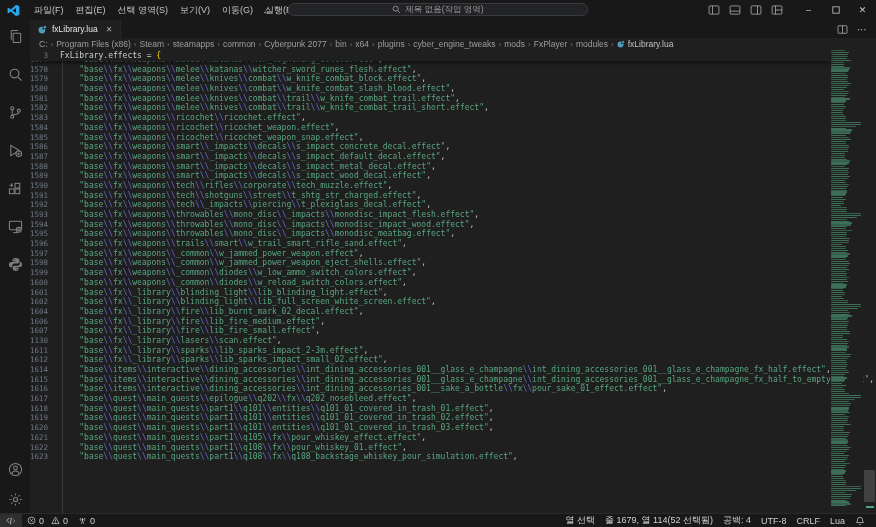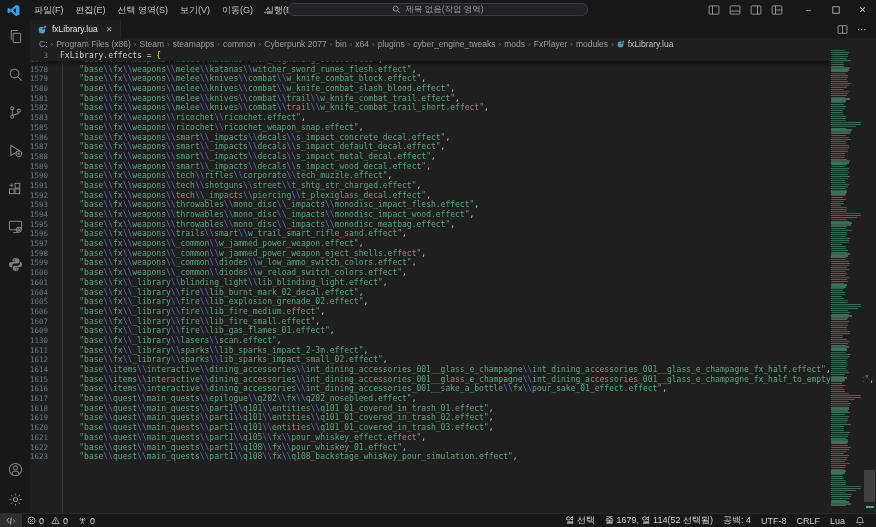--- a/index.html
+++ b/index.html
@@ -245,42 +245,42 @@
 <div class="editor">
   <div class="indent-guide"></div>
   <div class="rows">
       <div class="row"><span class="num">1577</span><span class="code"><span>    "base</span><span class="esc">\\</span><span>fx</span><span class="esc">\\</span><span>weapons</span><span class="esc">\\</span><span>melee</span><span class="esc">\\</span><span>katanas</span><span class="esc">\\</span><span>ktn_lightning_bolt.effect"</span><span class="pun">,</span></span></div>
       <div class="row"><span class="num">1578</span><span class="code"><span>    "base</span><span class="esc">\\</span><span>fx</span><span class="esc">\\</span><span>weapons</span><span class="esc">\\</span><span>melee</span><span class="esc">\\</span><span>katanas</span><span class="esc">\\</span><span>witcher_sword_runes_flesh.effect"</span><span class="pun">,</span></span></div>
       <div class="row"><span class="num">1579</span><span class="code"><span>    "base</span><span class="esc">\\</span><span>fx</span><span class="esc">\\</span><span>weapons</span><span class="esc">\\</span><span>melee</span><span class="esc">\\</span><span>knives</span><span class="esc">\\</span><span>combat</span><span class="esc">\\</span><span>w_knife_combat_block.effect"</span><span class="pun">,</span></span></div>
       <div class="row"><span class="num">1580</span><span class="code"><span>    "base</span><span class="esc">\\</span><span>fx</span><span class="esc">\\</span><span>weapons</span><span class="esc">\\</span><span>melee</span><span class="esc">\\</span><span>knives</span><span class="esc">\\</span><span>combat</span><span class="esc">\\</span><span>w_knife_combat_slash_blood.effect"</span><span class="pun">,</span></span></div>
       <div class="row"><span class="num">1581</span><span class="code"><span>    "base</span><span class="esc">\\</span><span>fx</span><span class="esc">\\</span><span>weapons</span><span class="esc">\\</span><span>melee</span><span class="esc">\\</span><span>knives</span><span class="esc">\\</span><span>combat</span><span class="esc">\\</span><span>trail</span><span class="esc">\\</span><span>w_knife_combat_trail.effect"</span><span class="pun">,</span></span></div>
       <div class="row"><span class="num">1582</span><span class="code"><span>    "base</span><span class="esc">\\</span><span>fx</span><span class="esc">\\</span><span>weapons</span><span class="esc">\\</span><span>melee</span><span class="esc">\\</span><span>knives</span><span class="esc">\\</span><span>combat</span><span class="esc">\\</span><span>trail</span><span class="esc">\\</span><span>w_knife_combat_trail_short.effect"</span><span class="pun">,</span></span></div>
       <div class="row"><span class="num">1583</span><span class="code"><span>    "base</span><span class="esc">\\</span><span>fx</span><span class="esc">\\</span><span>weapons</span><span class="esc">\\</span><span>ricochet</span><span class="esc">\\</span><span>ricochet.effect"</span><span class="pun">,</span></span></div>
+      <div class="row"><span class="num">1584</span><span class="code"><span>    "base</span><span class="esc">\\</span><span>fx</span><span class="esc">\\</span><span>weapons</span><span class="esc">\\</span><span>ricochet</span><span class="esc">\\</span><span>ricochet_weapon.effect"</span><span class="pun">,</span></span></div>
       <div class="row"><span class="num">1585</span><span class="code"><span>    "base</span><span class="esc">\\</span><span>fx</span><span class="esc">\\</span><span>weapons</span><span class="esc">\\</span><span>ricochet</span><span class="esc">\\</span><span>ricochet_weapon_snap.effect"</span><span class="pun">,</span></span></div>
       <div class="row"><span class="num">1586</span><span class="code"><span>    "base</span><span class="esc">\\</span><span>fx</span><span class="esc">\\</span><span>weapons</span><span class="esc">\\</span><span>smart</span><span class="esc">\\</span><span>_impacts</span><span class="esc">\\</span><span>decals</span><span class="esc">\\</span><span>s_impact_concrete_decal.effect"</span><span class="pun">,</span></span></div>
       <div class="row"><span class="num">1587</span><span class="code"><span>    "base</span><span class="esc">\\</span><span>fx</span><span class="esc">\\</span><span>weapons</span><span class="esc">\\</span><span>smart</span><span class="esc">\\</span><span>_impacts</span><span class="esc">\\</span><span>decals</span><span class="esc">\\</span><span>s_impact_default_decal.effect"</span><span class="pun">,</span></span></div>
       <div class="row"><span class="num">1588</span><span class="code"><span>    "base</span><span class="esc">\\</span><span>fx</span><span class="esc">\\</span><span>weapons</span><span class="esc">\\</span><span>smart</span><span class="esc">\\</span><span>_impacts</span><span class="esc">\\</span><span>decals</span><span class="esc">\\</span><span>s_impact_metal_decal.effect"</span><span class="pun">,</span></span></div>
       <div class="row"><span class="num">1589</span><span class="code"><span>    "base</span><span class="esc">\\</span><span>fx</span><span class="esc">\\</span><span>weapons</span><span class="esc">\\</span><span>smart</span><span class="esc">\\</span><span>_impacts</span><span class="esc">\\</span><span>decals</span><span class="esc">\\</span><span>s_impact_wood_decal.effect"</span><span class="pun">,</span></span></div>
       <div class="row"><span class="num">1590</span><span class="code"><span>    "base</span><span class="esc">\\</span><span>fx</span><span class="esc">\\</span><span>weapons</span><span class="esc">\\</span><span>tech</span><span class="esc">\\</span><span>rifles</span><span class="esc">\\</span><span>corporate</span><span class="esc">\\</span><span>tech_muzzle.effect"</span><span class="pun">,</span></span></div>
       <div class="row"><span class="num">1591</span><span class="code"><span>    "base</span><span class="esc">\\</span><span>fx</span><span class="esc">\\</span><span>weapons</span><span class="esc">\\</span><span>tech</span><span class="esc">\\</span><span>shotguns</span><span class="esc">\\</span><span>street</span><span class="esc">\\</span><span>t_shtg_str_charged.effect"</span><span class="pun">,</span></span></div>
       <div class="row"><span class="num">1592</span><span class="code"><span>    "base</span><span class="esc">\\</span><span>fx</span><span class="esc">\\</span><span>weapons</span><span class="esc">\\</span><span>tech</span><span class="esc">\\</span><span>_impacts</span><span class="esc">\\</span><span>piercing</span><span class="esc">\\</span><span>t_plexiglass_decal.effect"</span><span class="pun">,</span></span></div>
       <div class="row"><span class="num">1593</span><span class="code"><span>    "base</span><span class="esc">\\</span><span>fx</span><span class="esc">\\</span><span>weapons</span><span class="esc">\\</span><span>throwables</span><span class="esc">\\</span><span>mono_disc</span><span class="esc">\\</span><span>_impacts</span><span class="esc">\\</span><span>monodisc_impact_flesh.effect"</span><span class="pun">,</span></span></div>
       <div class="row"><span class="num">1594</span><span class="code"><span>    "base</span><span class="esc">\\</span><span>fx</span><span class="esc">\\</span><span>weapons</span><span class="esc">\\</span><span>throwables</span><span class="esc">\\</span><span>mono_disc</span><span class="esc">\\</span><span>_impacts</span><span class="esc">\\</span><span>monodisc_impact_wood.effect"</span><span class="pun">,</span></span></div>
       <div class="row"><span class="num">1595</span><span class="code"><span>    "base</span><span class="esc">\\</span><span>fx</span><span class="esc">\\</span><span>weapons</span><span class="esc">\\</span><span>throwables</span><span class="esc">\\</span><span>mono_disc</span><span class="esc">\\</span><span>_impacts</span><span class="esc">\\</span><span>monodisc_meatbag.effect"</span><span class="pun">,</span></span></div>
       <div class="row"><span class="num">1596</span><span class="code"><span>    "base</span><span class="esc">\\</span><span>fx</span><span class="esc">\\</span><span>weapons</span><span class="esc">\\</span><span>trails</span><span class="esc">\\</span><span>smart</span><span class="esc">\\</span><span>w_trail_smart_rifle_sand.effect"</span><span class="pun">,</span></span></div>
       <div class="row"><span class="num">1597</span><span class="code"><span>    "base</span><span class="esc">\\</span><span>fx</span><span class="esc">\\</span><span>weapons</span><span class="esc">\\</span><span>_common</span><span class="esc">\\</span><span>w_jammed_power_weapon.effect"</span><span class="pun">,</span></span></div>
       <div class="row"><span class="num">1598</span><span class="code"><span>    "base</span><span class="esc">\\</span><span>fx</span><span class="esc">\\</span><span>weapons</span><span class="esc">\\</span><span>_common</span><span class="esc">\\</span><span>w_jammed_power_weapon_eject_shells.effect"</span><span class="pun">,</span></span></div>
       <div class="row"><span class="num">1599</span><span class="code"><span>    "base</span><span class="esc">\\</span><span>fx</span><span class="esc">\\</span><span>weapons</span><span class="esc">\\</span><span>_common</span><span class="esc">\\</span><span>diodes</span><span class="esc">\\</span><span>w_low_ammo_switch_colors.effect"</span><span class="pun">,</span></span></div>
       <div class="row"><span class="num">1600</span><span class="code"><span>    "base</span><span class="esc">\\</span><span>fx</span><span class="esc">\\</span><span>weapons</span><span class="esc">\\</span><span>_common</span><span class="esc">\\</span><span>diodes</span><span class="esc">\\</span><span>w_reload_switch_colors.effect"</span><span class="pun">,</span></span></div>
       <div class="row"><span class="num">1601</span><span class="code"><span>    "base</span><span class="esc">\\</span><span>fx</span><span class="esc">\\</span><span>_library</span><span class="esc">\\</span><span>blinding_light</span><span class="esc">\\</span><span>lib_blinding_light.effect"</span><span class="pun">,</span></span></div>
+      <div class="row"><span class="num">1602</span><span class="code"><span>    "base</span><span class="esc">\\</span><span>fx</span><span class="esc">\\</span><span>_library</span><span class="esc">\\</span><span>blinding_light</span><span class="esc">\\</span><span>lib_full_screen_white_screen.effect"</span><span class="pun">,</span></span></div>
       <div class="row"><span class="num">1604</span><span class="code"><span>    "base</span><span class="esc">\\</span><span>fx</span><span class="esc">\\</span><span>_library</span><span class="esc">\\</span><span>fire</span><span class="esc">\\</span><span>lib_burnt_mark_02_decal.effect"</span><span class="pun">,</span></span></div>
-      <div class="row"><span class="num">1605</span><span class="code"><span>    "base</span><span class="esc">\\</span><span>fx</span><span class="esc">\\</span><span>_library</span><span class="esc">\\</span><span>fire</span><span class="esc">\\</span><span>lib_explosion_grenade_02.effect"</span><span class="pun">,</span></span></div>
       <div class="row"><span class="num">1606</span><span class="code"><span>    "base</span><span class="esc">\\</span><span>fx</span><span class="esc">\\</span><span>_library</span><span class="esc">\\</span><span>fire</span><span class="esc">\\</span><span>lib_fire_medium.effect"</span><span class="pun">,</span></span></div>
       <div class="row"><span class="num">1607</span><span class="code"><span>    "base</span><span class="esc">\\</span><span>fx</span><span class="esc">\\</span><span>_library</span><span class="esc">\\</span><span>fire</span><span class="esc">\\</span><span>lib_fire_small.effect"</span><span class="pun">,</span></span></div>
-      <div class="row"><span class="num">1609</span><span class="code"><span>    "base</span><span class="esc">\\</span><span>fx</span><span class="esc">\\</span><span>_library</span><span class="esc">\\</span><span>fire</span><span class="esc">\\</span><span>lib_gas_flames_01.effect"</span><span class="pun">,</span></span></div>
       <div class="row"><span class="num">1130</span><span class="code"><span>    "base</span><span class="esc">\\</span><span>fx</span><span class="esc">\\</span><span>_library</span><span class="esc">\\</span><span>lasers</span><span class="esc">\\</span><span>scan.effect"</span><span class="pun">,</span></span></div>
       <div class="row"><span class="num">1611</span><span class="code"><span>    "base</span><span class="esc">\\</span><span>fx</span><span class="esc">\\</span><span>_library</span><span class="esc">\\</span><span>sparks</span><span class="esc">\\</span><span>lib_sparks_impact_2-3m.effect"</span><span class="pun">,</span></span></div>
       <div class="row"><span class="num">1612</span><span class="code"><span>    "base</span><span class="esc">\\</span><span>fx</span><span class="esc">\\</span><span>_library</span><span class="esc">\\</span><span>sparks</span><span class="esc">\\</span><span>lib_sparks_impact_small_02.effect"</span><span class="pun">,</span></span></div>
       <div class="row"><span class="num">1614</span><span class="code"><span>    "base</span><span class="esc">\\</span><span>items</span><span class="esc">\\</span><span>interactive</span><span class="esc">\\</span><span>dining_accessories</span><span class="esc">\\</span><span>int_dining_accessories_001__glass_e_champagne</span><span class="esc">\\</span><span>int_dining_accessories_001__glass_e_champagne_fx_half.effect"</span><span class="pun">,</span></span></div>
       <div class="row"><span class="num">1615</span><span class="code"><span>    "base</span><span class="esc">\\</span><span>items</span><span class="esc">\\</span><span>interactive</span><span class="esc">\\</span><span>dining_accessories</span><span class="esc">\\</span><span>int_dining_accessories_001__glass_e_champagne</span><span class="esc">\\</span><span>int_dining_accessories_001__glass_e_champagne_fx_half_to_empty.effect"</span><span class="pun">,</span></span></div>
       <div class="row"><span class="num">1616</span><span class="code"><span>    "base</span><span class="esc">\\</span><span>items</span><span class="esc">\\</span><span>interactive</span><span class="esc">\\</span><span>dining_accessories</span><span class="esc">\\</span><span>int_dining_accessories_001__sake_a_bottle</span><span class="esc">\\</span><span>fx</span><span class="esc">\\</span><span>pour_sake_01_effect.effect"</span><span class="pun">,</span></span></div>
       <div class="row"><span class="num">1617</span><span class="code"><span>    "base</span><span class="esc">\\</span><span>quest</span><span class="esc">\\</span><span>main_quests</span><span class="esc">\\</span><span>epilogue</span><span class="esc">\\</span><span>q202</span><span class="esc">\\</span><span>fx</span><span class="esc">\\</span><span>q202_nosebleed.effect"</span><span class="pun">,</span></span></div>
       <div class="row"><span class="num">1618</span><span class="code"><span>    "base</span><span class="esc">\\</span><span>quest</span><span class="esc">\\</span><span>main_quests</span><span class="esc">\\</span><span>part1</span><span class="esc">\\</span><span>q101</span><span class="esc">\\</span><span>entities</span><span class="esc">\\</span><span>q101_01_covered_in_trash_01.effect"</span><span class="pun">,</span></span></div>
       <div class="row"><span class="num">1619</span><span class="code"><span>    "base</span><span class="esc">\\</span><span>quest</span><span class="esc">\\</span><span>main_quests</span><span class="esc">\\</span><span>part1</span><span class="esc">\\</span><span>q101</span><span class="esc">\\</span><span>entities</span><span class="esc">\\</span><span>q101_01_covered_in_trash_02.effect"</span><span class="pun">,</span></span></div>
       <div class="row"><span class="num">1620</span><span class="code"><span>    "base</span><span class="esc">\\</span><span>quest</span><span class="esc">\\</span><span>main_quests</span><span class="esc">\\</span><span>part1</span><span class="esc">\\</span><span>q101</span><span class="esc">\\</span><span>entities</span><span class="esc">\\</span><span>q101_01_covered_in_trash_03.effect"</span><span class="pun">,</span></span></div>

